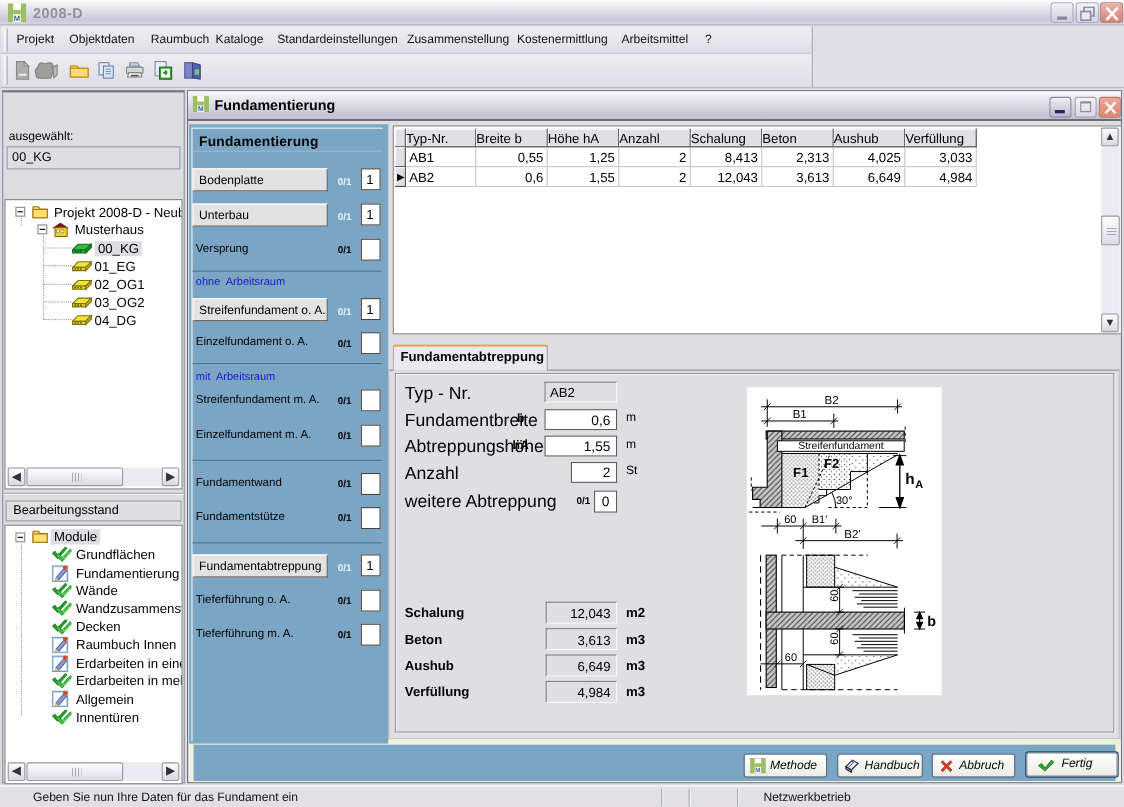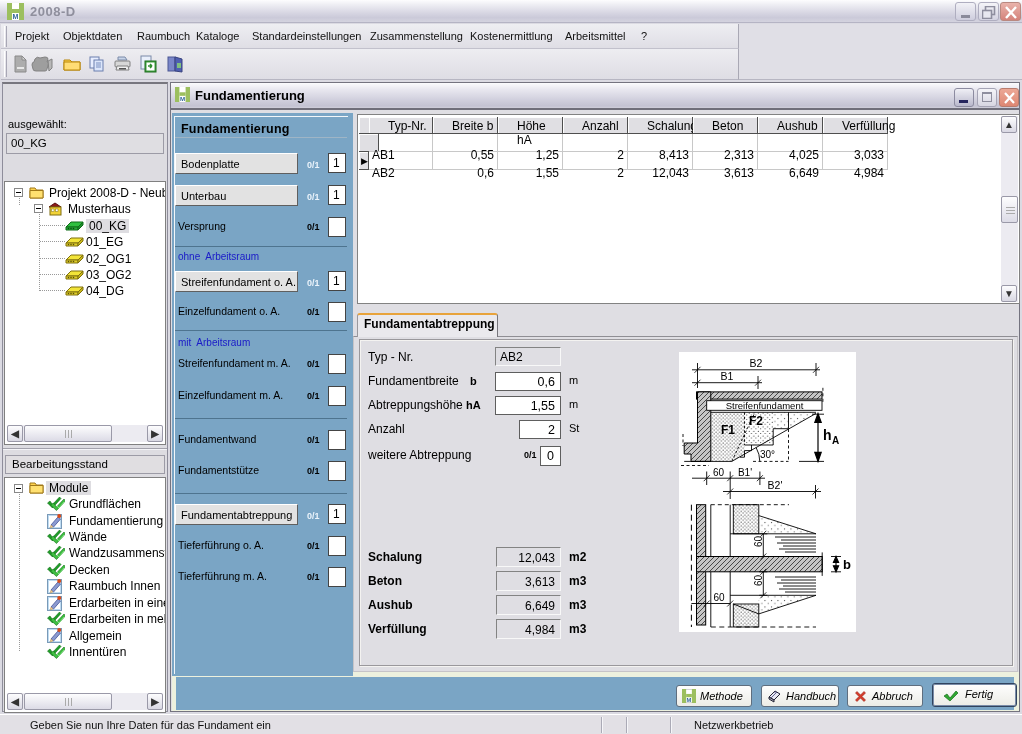--- a/index.html
+++ b/index.html
@@ -77,32 +77,32 @@
   font-size:11px; padding:4px 0 0 5px; }
 .navlbl { position:absolute; left:6px; font-size:10.5px; color:#000; white-space:nowrap; }
 .cnt { position:absolute; left:135px; font-size:9px; font-weight:bold; }
 .cntw { color:#EAF3FB; } .cntb { color:#000; }
 .nbox { position:absolute; left:156px; width:18px; height:20px; background:#fff; border:1px solid #444; font-size:12px; padding:2px 0 0 4px; }
 .navsep { position:absolute; left:3px; width:172px; height:1px; background:#4E748F; }
 .navsec { position:absolute; left:6px; font-size:10px; color:#1A1AC8; }
 
 
 #grid { left:186px; top:31px; width:663px; height:190px; background:#fff; border:1px solid #828282; }
-.gh { position:absolute; top:1px; height:17px; background:#E0DFE3; border-right:1px solid #4E4E4E; border-bottom:1px solid #4E4E4E; box-shadow:inset 1px 1px 0 #FDFDFD; font-size:12px; padding:2px 0 0 19px; }
-.gc { position:absolute; height:18px; font-size:12px; border-right:1px solid #C8C8C8; border-bottom:1px solid #C8C8C8; padding-top:14px; }
+.gh { position:absolute; top:1px; height:17px; background:#E0DFE3; border-right:1px solid #4E4E4E; border-bottom:1px solid #4E4E4E; box-shadow:inset 1px 1px 0 #FDFDFD; font-size:12px; padding:2px 0 0 0; }
+.gc { position:absolute; height:18px; font-size:12px; border-right:1px solid #C8C8C8; border-bottom:1px solid #C8C8C8; padding-top:2px; }
 .num { text-align:right; padding-right:3px; }
 #vscroll { position:absolute; right:1px; top:1px; width:17px; height:186px; background:#ECEBF1; }
 
 
 #tab { left:186px; top:230px; width:141px; height:24px; background:#EAE9ED; z-index:3;
   border-left:1px solid #9A999E; border-right:1px solid #77767C; border-top:2px solid #E8A33B; border-radius:3px 3px 0 0; }
 #tab span { position:absolute; left:6px; top:2px; font-size:12px; font-weight:bold; }
 #tabpane { left:182px; top:253px; width:665px; height:336px; border:1px solid #C6C4C8; border-top:1px solid #8F8E94; }
 #groupbox { left:188px; top:256px; width:654px; height:327px; border:1px solid #9A989C; box-shadow:1px 1px 0 #F4F3F1, inset 1px 1px 0 #F4F3F1; }
-.flabel { position:absolute; left:198px; font-size:12px; }
+.flabel { position:absolute; left:198px; font-size:16px; }
 .flabel-b { position:absolute; left:198px; font-size:12px; font-weight:bold; }
 .gfield { position:absolute; background:#DFDEE3; border-top:1px solid #838383; border-left:1px solid #838383; border-bottom:1px solid #F8F8F8; border-right:1px solid #F8F8F8; font-size:12px; }
 .wfield { position:absolute; background:#fff; border:1px solid #5E5E5E; font-size:12.5px; text-align:right; }
 .unit { position:absolute; font-size:11px; }
 .unit-b { position:absolute; font-size:12px; font-weight:bold; }
 
 
 #bstrip-frame { left:1px; top:589px; width:847px; height:39px; background:#EDF1DE; }
 #bstrip { position:absolute; left:4px; top:5px; width:838px; height:33px; background:#7AA5C5; }
 .bbtn { position:absolute; z-index:5; height:22px; background:linear-gradient(180deg,#FEFEFE,#ECECE6); border:1px solid #5F6E7E; border-radius:3px; font-size:11px; }

